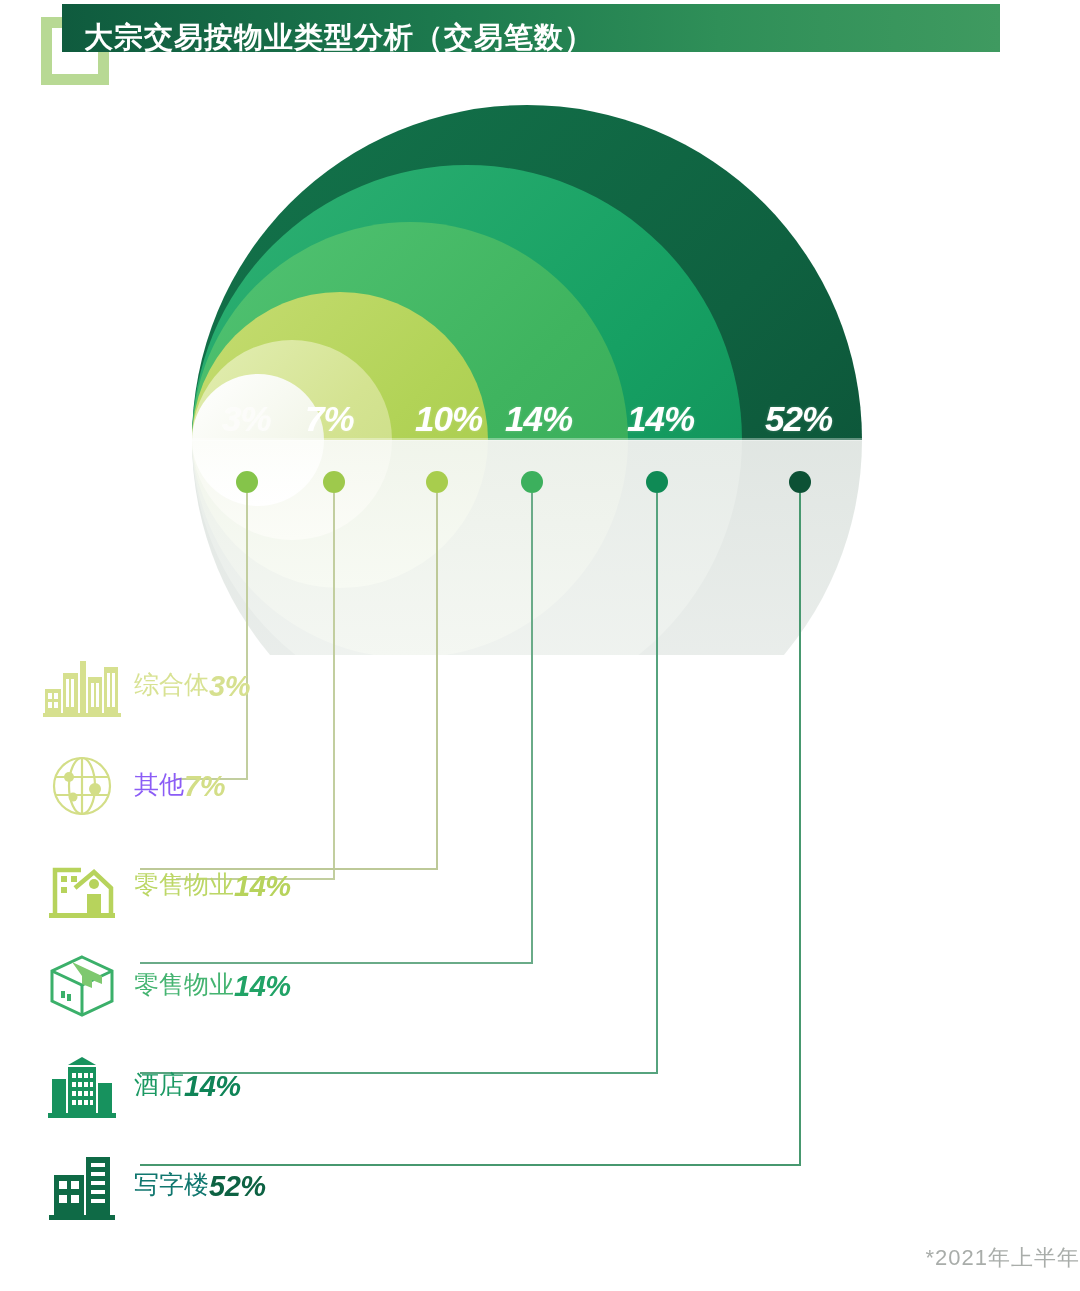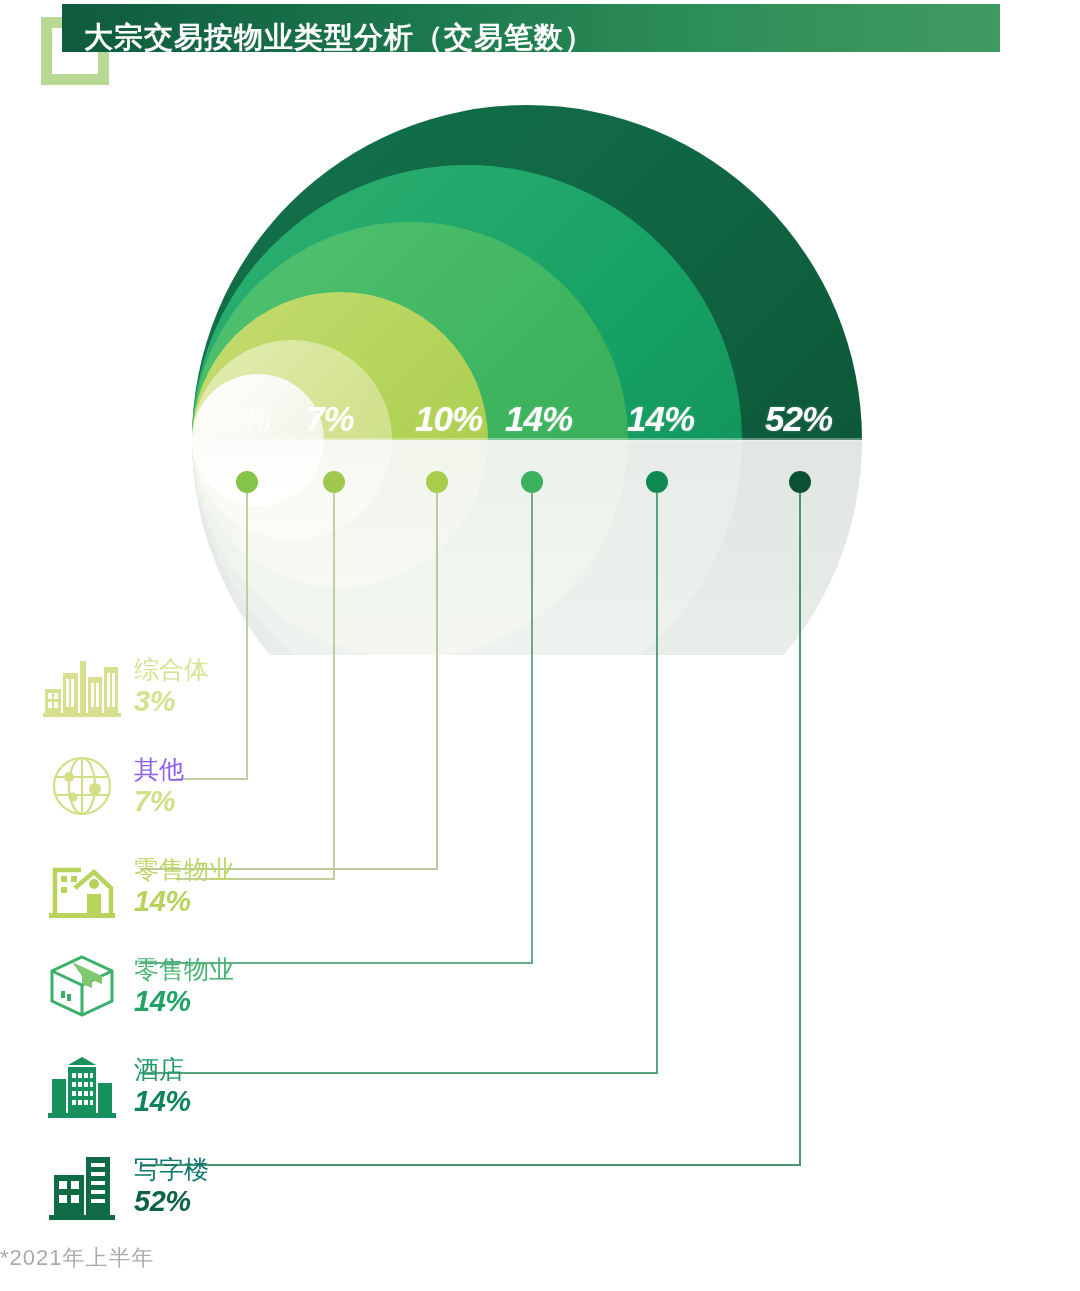--- a/index.html
+++ b/index.html
@@ -92,21 +92,21 @@
     align-items: center;
   }
   .legend-icon {
     width: 84px; height: 74px;
     flex: 0 0 84px;
     display: flex; align-items: center; justify-content: center;
   }
   .legend-icon svg { display:block; }
   .legend-texts {
     display: flex;
-    flex-direction: column;
+    flex-direction: row;
     justify-content: space-between;
     padding-left: 10px;
   }
   .legend-label {
     font-size: 25px;
     line-height: 30px;
     white-space: nowrap;
     font-weight: 400;
   }
   .legend-value {
@@ -115,21 +115,21 @@
     font-weight: bold;
     font-style: italic;
     letter-spacing: -.5px;
   }
 
   
   .footnote {
     position: absolute;
     left: 0; top: 1243px;
     width: 1080px;
-    text-align: left;
+    text-align: right;
     color: #a9adaa;
     font-size: 22px;
     letter-spacing: 1px;
   }
 </style>
 </head>
 <body>
 
 <div id="root">
 

